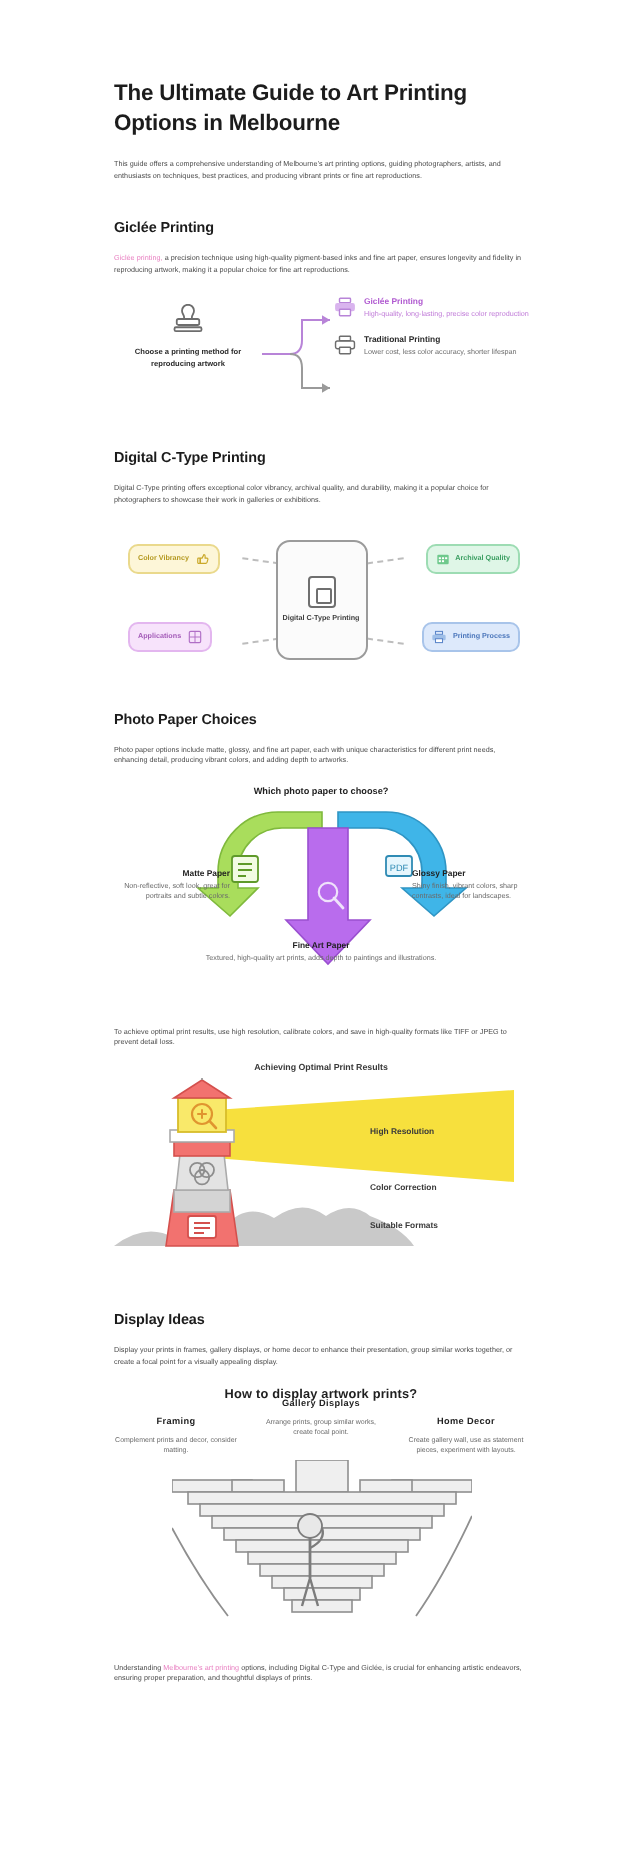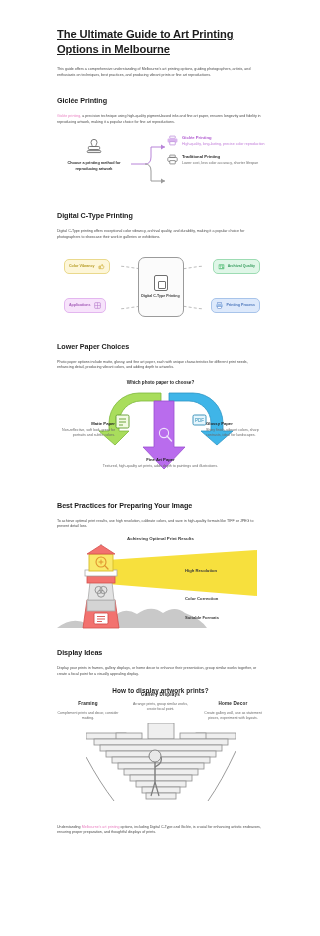--- a/index.html
+++ b/index.html
@@ -18,43 +18,42 @@
   }
   .pad { padding: 0 56px 0 57px; }
 
   
   .doc-title {
     font-size: 11.2px;
     line-height: 15px;
     font-weight: 700;
     color: #1c1c1c;
     letter-spacing: -0.1px;
-    padding-top: 27px;
-    text-decoration: underline;
+    padding-top: 40px;
   }
   .body-text {
     font-size: 3.6px;
     line-height: 5.6px;
     color: #4a4a4a;
     text-align: left;
     letter-spacing: 0.02px;
   }
   .h2 {
     font-size: 7.2px;
     line-height: 10px;
     font-weight: 700;
     color: #1c1c1c;
     letter-spacing: -0.05px;
   }
   .hl-pink { color: #e87ec0; }
 
   
   .mt-10 { margin-top: 10px; }
   .mt-8  { margin-top: 8px; }
-  .mt-14 { margin-top: 2px; }
+  .mt-14 { margin-top: 14px; }
   .mt-18 { margin-top: 18px; }
 
   
   .fig-ctype {
     position: relative;
     height: 74px;
     margin-top: 9px;
     width: 100%;
   }
   .chip {
@@ -336,21 +335,21 @@
       </div>
 
       <div class="center-node">
         <span class="doc-gly"></span>
         <span class="cn-label">Digital C-Type Printing</span>
       </div>
     </div>
   </div>
 
   <div class="pad mt-18">
-    <h2 class="h2">Lower Paper Choices</h2>
+    <h2 class="h2">Photo Paper Choices</h2>
     <p class="body-text mt-8">Photo paper options include matte, glossy, and fine art paper, each with unique characteristics for different print needs, enhancing detail, producing vibrant colors, and adding depth to artworks.</p>
 
     <div class="fig-paper">
       <div class="paper-q">Which photo paper to choose?</div>
 
       <svg width="207" height="96" viewBox="0 0 207 96" style="position:absolute;left:0;top:8px;">
 
         <path d="M104 14 H84 a22 22 0 0 0 -22 22 v8 h10 L58 58 L42 44 h10 v-8 a30 30 0 0 1 30 -30 h22 z" fill="#a9dd5c" stroke="#7fb93c" stroke-width="0.8"></path>
 
         <path d="M112 14 h20 a22 22 0 0 1 22 22 v8 h-10 l16 14 16 -14 h-10 v-8 a30 30 0 0 0 -30 -30 h-24 z" fill="#3fb5e8" stroke="#2f95c4" stroke-width="0.8"></path>
@@ -368,21 +367,20 @@
       <div class="pp-label lbl-matte">Matte Paper</div>
       <div class="pp-desc  desc-matte">Non-reflective, soft look, great for portraits and subtle colors.</div>
       <div class="pp-label lbl-glossy">Glossy Paper</div>
       <div class="pp-desc  desc-glossy">Shiny finish, vibrant colors, sharp contrasts, ideal for landscapes.</div>
       <div class="pp-label lbl-fine">Fine Art Paper</div>
       <div class="pp-desc  desc-fine">Textured, high-quality art prints, adds depth to paintings and illustrations.</div>
     </div>
   </div>
 
   <div class="pad mt-18">
-    <h2 class="h2">Best Practices for Preparing Your Image</h2>
     <p class="body-text mt-8">To achieve optimal print results, use high resolution, calibrate colors, and save in high-quality formats like TIFF or JPEG to prevent detail loss.</p>
 
     <div class="fig-light">
       <div class="lh-title">Achieving Optimal Print Results</div>
 
       <svg width="207" height="98" viewBox="0 0 207 98" style="position:absolute;left:0;top:8px;">
 
         <path d="M50 16 L200 6 L200 52 L50 40 Z" fill="#f7e03d"></path>
 
         <path d="M0 84 q16 -12 30 -4 q12 -14 26 -6 q10 -12 24 -4 q14 -10 26 -1 q12 -8 22 0 q16 6 22 15 H0 z" fill="#c9c9c9"></path>

